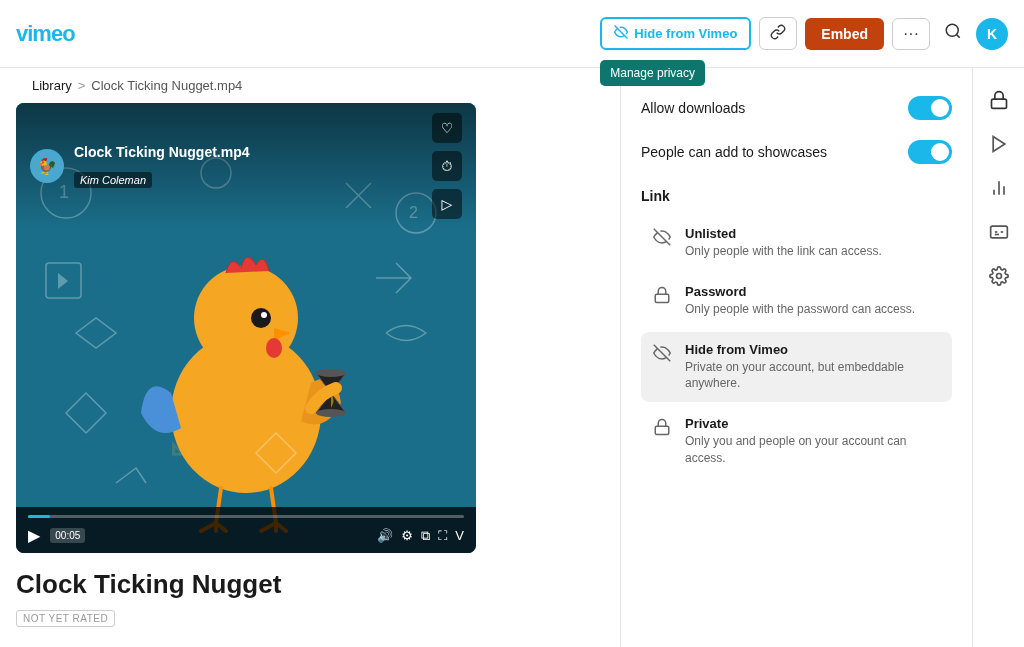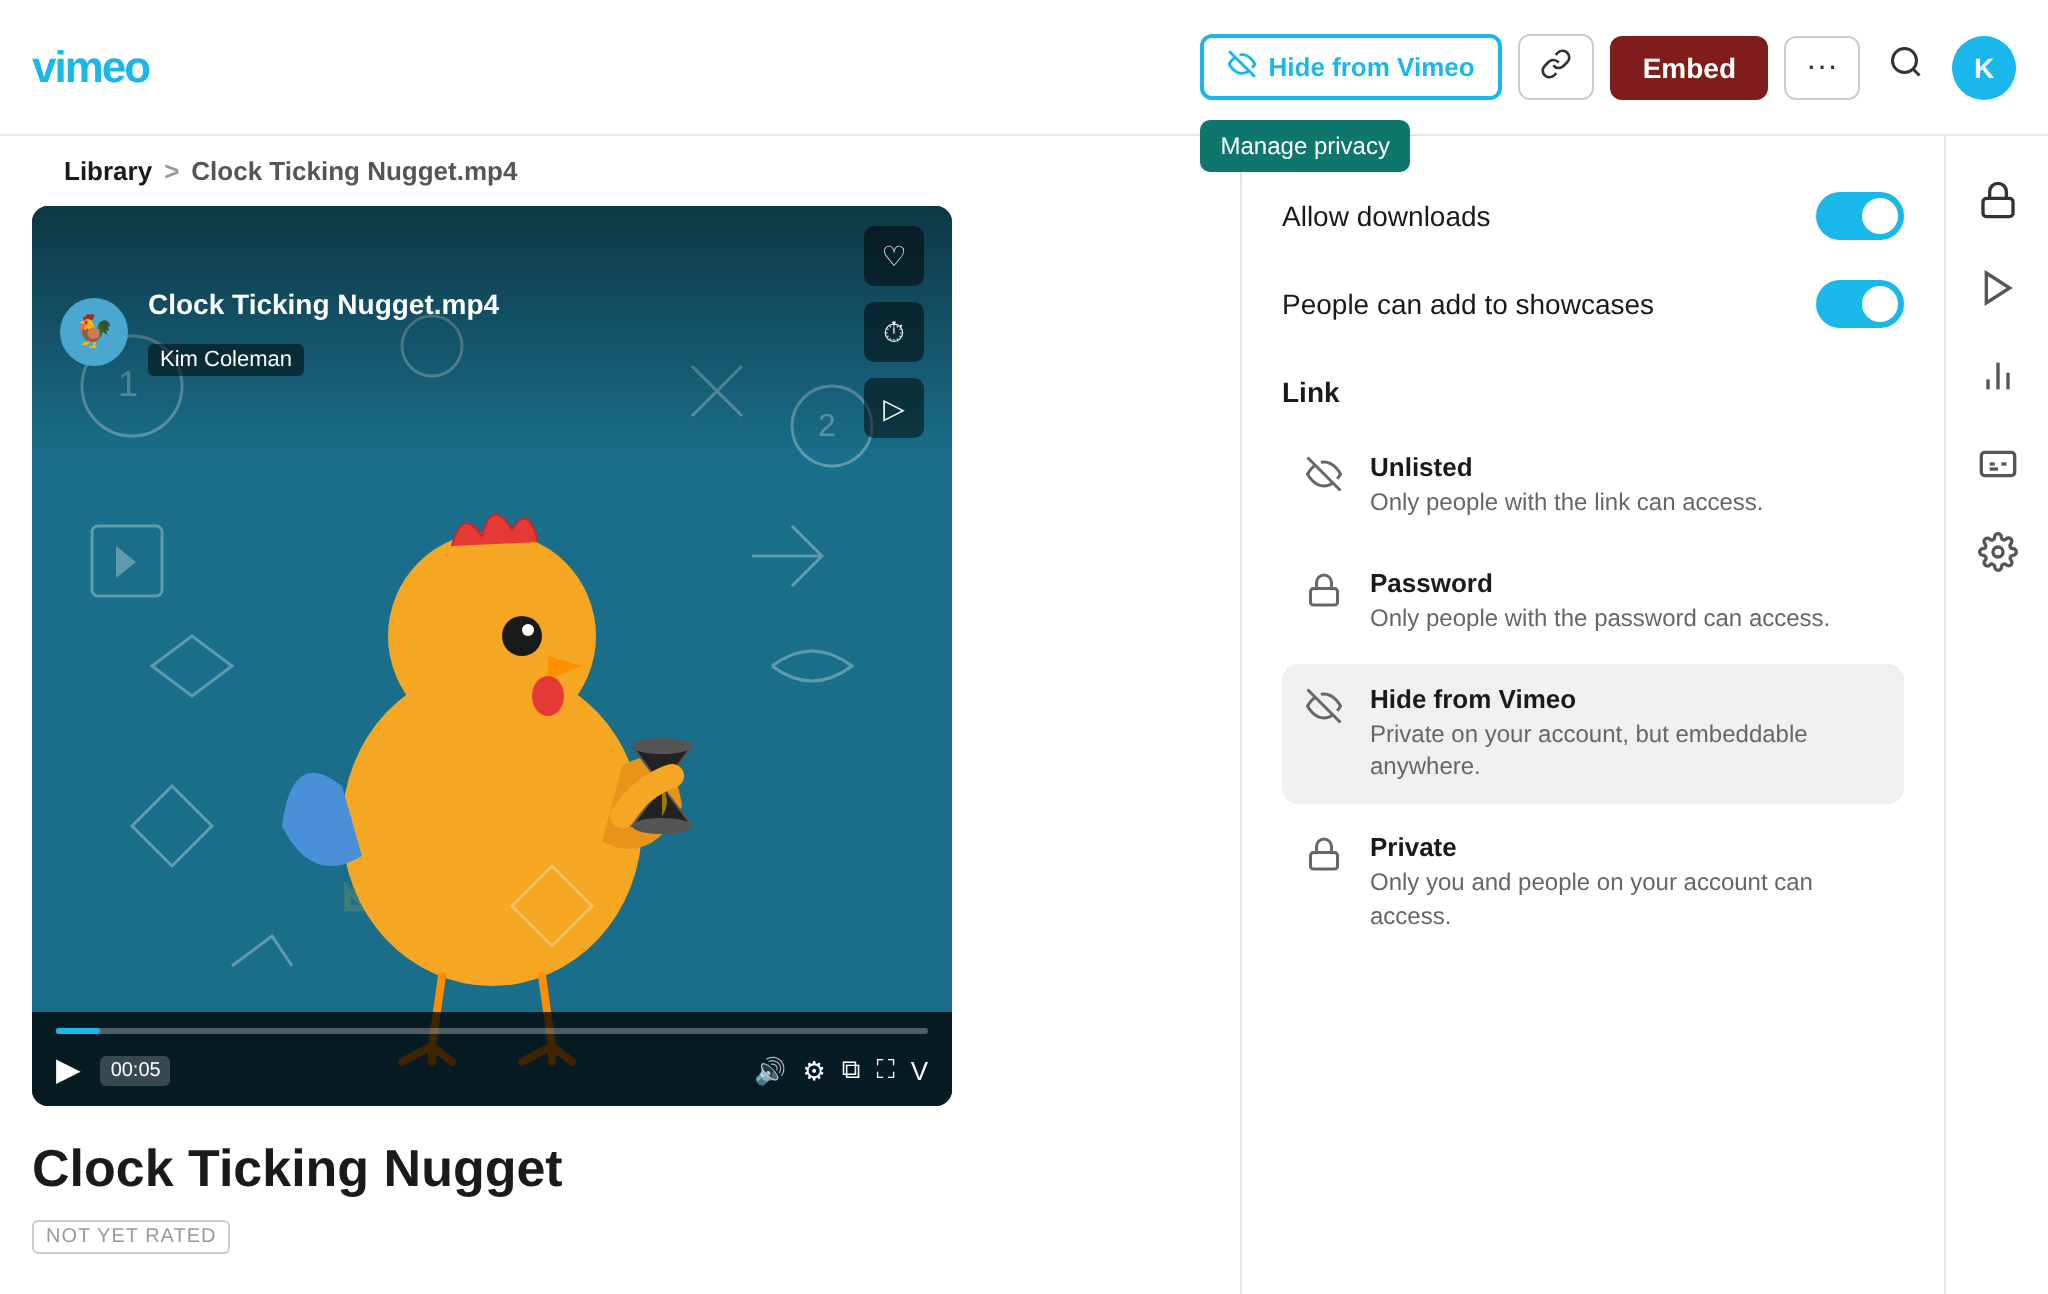--- a/index.html
+++ b/index.html
@@ -15,38 +15,38 @@
     .nav-actions { display: flex; align-items: center; gap: 8px; position: relative; }
     .btn-hide-from-vimeo {
       display: flex; align-items: center; gap: 6px;
       border: 2px solid #1ab7ea; color: #1ab7ea; background: #fff;
       border-radius: 6px; padding: 6px 12px; font-size: 13px; font-weight: 600; cursor: pointer;
     }
     .btn-link-icon {
       border: 1px solid #ccc; background: #fff; border-radius: 6px; padding: 6px 10px; cursor: pointer; font-size: 14px; color: #333;
     }
     .btn-embed {
-      background: #7f1d1d; color: #fff; border: none; border-radius: 6px; padding: 8px 16px; font-size: 14px; font-weight: 600; cursor: pointer;
+      background: #c2410c; color: #fff; border: none; border-radius: 6px; padding: 8px 16px; font-size: 14px; font-weight: 600; cursor: pointer;
     }
     .btn-more {
       border: 1px solid #ccc; background: #fff; border-radius: 6px; padding: 6px 10px; cursor: pointer; font-size: 16px; color: #333;
     }
     .btn-search { background: none; border: none; cursor: pointer; font-size: 18px; color: #333; padding: 6px; }
     .avatar { width: 32px; height: 32px; border-radius: 50%; background: #1ab7ea; display: flex; align-items: center; justify-content: center; color: #fff; font-size: 14px; font-weight: 600; cursor: pointer; }
 
     
     .tooltip-manage-privacy {
       position: absolute; top: 44px; left: 0; background: #0f766e; color: #fff;
       padding: 6px 10px; border-radius: 5px; font-size: 12px; white-space: nowrap; z-index: 100;
     }
 
     
     .breadcrumb {
       display: flex; align-items: flex-end; gap: 6px;
-      padding: 10px 16px; font-size: 13px; color: #333; font-weight: bold;
+      padding: 10px 16px; font-size: 13px; color: #333;
     }
     .breadcrumb .sep { color: #999; }
     .breadcrumb .library { color: #1a1a1a; cursor: pointer; }
     .breadcrumb .current { color: #555; }
 
     
     .main-layout {
       display: flex; height: calc(647px - 52px);
     }
 
@@ -72,21 +72,21 @@
 
     
     .video-top-bar {
       position: absolute; top: 0; left: 0; right: 0; padding: 10px 14px;
       display: flex; align-items: center; justify-content: space-between;
       background: linear-gradient(to bottom, rgba(0,0,0,0.5), transparent);
     }
     .video-title-area { display: flex; align-items: center; gap: 10px; }
     .video-avatar { width: 34px; height: 34px; border-radius: 50%; background: #4aa8d0; display: flex; align-items: center; justify-content: center; color: #fff; font-size: 16px; }
     .video-title-text { color: #fff; font-size: 14px; font-weight: 700; }
-    .video-user-name { color: #fff; font-size: 11px; background: rgba(0,0,0,0.5); padding: 2px 6px; border-radius: 3px; display: inline-block; margin-top: 12px; }
+    .video-user-name { color: #fff; font-size: 11px; background: rgba(0,0,0,0.5); padding: 2px 6px; border-radius: 3px; display: inline-block; margin-top: 12px; font-style: italic; }
     .video-top-icons { display: flex; flex-direction: column; gap: 8px; }
     .video-icon-btn { background: rgba(0,0,0,0.5); border: none; border-radius: 5px; width: 30px; height: 30px; display: flex; align-items: center; justify-content: center; cursor: pointer; color: #fff; font-size: 14px; }
 
     
     .video-controls {
       position: absolute; bottom: 0; left: 0; right: 0;
       background: rgba(0,0,0,0.75); padding: 8px 12px;
     }
     .progress-bar-bg { height: 3px; background: rgba(255,255,255,0.3); border-radius: 2px; margin-bottom: 8px; }
     .progress-bar-fill { height: 100%; width: 5%; background: #1ab7ea; border-radius: 2px; }

